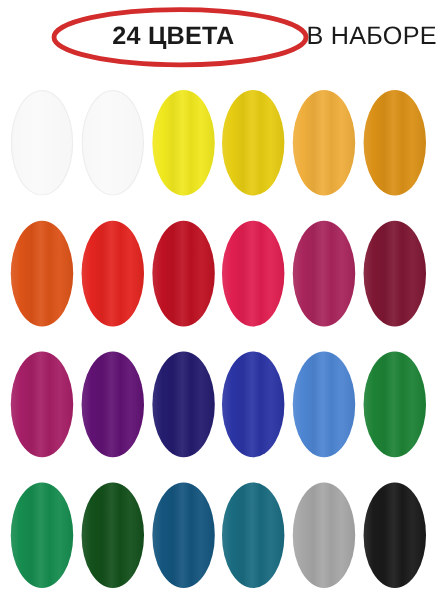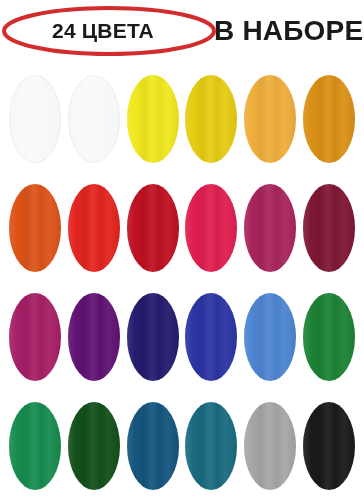--- a/index.html
+++ b/index.html
@@ -17,21 +17,21 @@
 
   
   .header {
     position: absolute;
     left: 0;
     top: 0;
     width: 364px;
     height: 62px;
     display: flex;
     align-items: center;
-    justify-content: flex-start;
+    justify-content: flex-end;
     gap: 0px;
   }
   .badge-wrap {
     position: relative;
     width: 218px;
     height: 52px;
     display: flex;
     align-items: center;
     justify-content: center;
     flex: none;
@@ -48,22 +48,22 @@
     position: relative;
     z-index: 2;
     font-size: 21px;
     font-weight: bold;
     letter-spacing: 0.2px;
     color: #1a1a1a;
     white-space: nowrap;
     transform: translateX(-6px);
   }
   .header-tail {
-    font-size: 28px;
-    font-weight: bold;
+    font-size: 21px;
+    font-weight: normal;
     letter-spacing: 0.2px;
     color: #1a1a1a;
     white-space: nowrap;
     margin-left: -4px;
     flex: none;
   }
 
   
   .grid {
     position: absolute;

